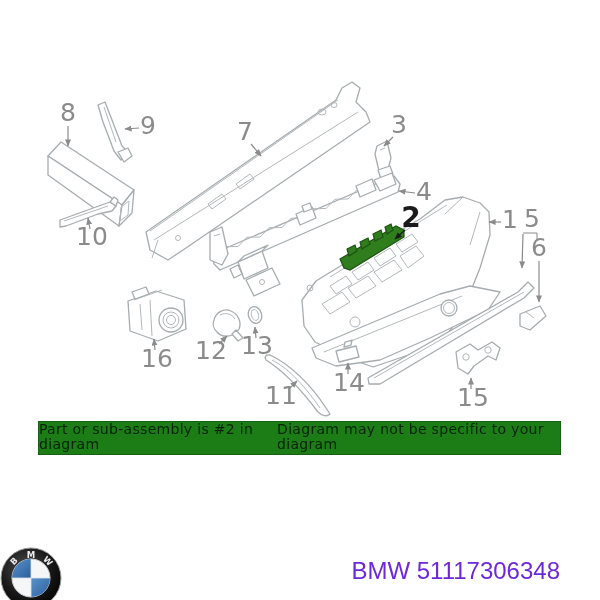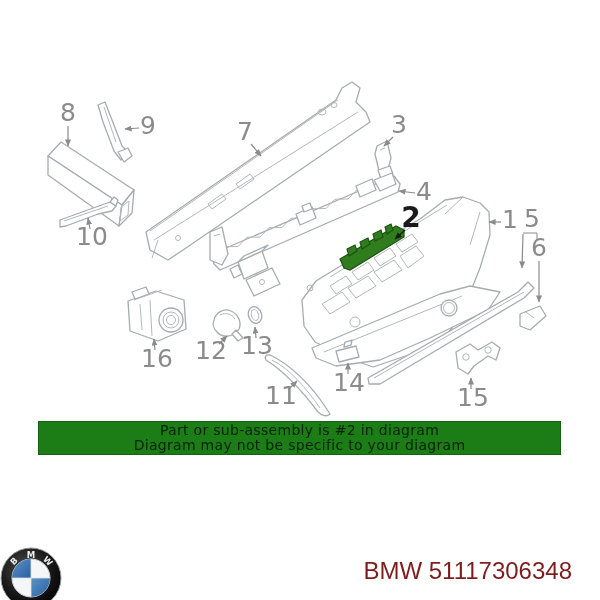--- a/index.html
+++ b/index.html
@@ -5,24 +5,24 @@
   html,body{margin:0;padding:0;}
   body{width:600px;height:600px;background:#ffffff;overflow:hidden;
        font-family:"DejaVu Sans",sans-serif;}
   #stage{position:relative;width:600px;height:600px;overflow:hidden;background:#fff;}
   #art{position:absolute;left:0;top:0;}
   .lnf{fill:#ffffff;stroke:#a6acaf;stroke-width:1.3;stroke-linejoin:round;}
   .thin{fill:none;stroke:#b3b8bb;stroke-width:1;stroke-linejoin:round;}
   .plabel{font-family:"DejaVu Sans",sans-serif;font-size:25px;}
   .plabel.hl{font-size:28px;font-weight:bold;}
   #banner{position:absolute;left:38px;top:421px;width:521px;height:32px;
-          display:flex;flex-direction:column;justify-content:center;align-items:center;
+          display:flex;justify-content:center;
           line-height:15px;font-size:14px;letter-spacing:.3px;
           font-family:"DejaVu Sans",sans-serif;}
-  #footer-text{position:absolute;right:28px;top:557px;font-size:24px;color:#7f1d1d;
+  #footer-text{position:absolute;right:40px;top:557px;font-size:24px;color:#6d28d9;
           font-family:"Liberation Sans",sans-serif;}
   #logo{position:absolute;left:0px;top:546px;}
 </style>
 </head>
 <body>
 
 <div id="stage">
 
   <svg id="art" width="600" height="600" viewBox="0 0 600 600">
     <defs>

